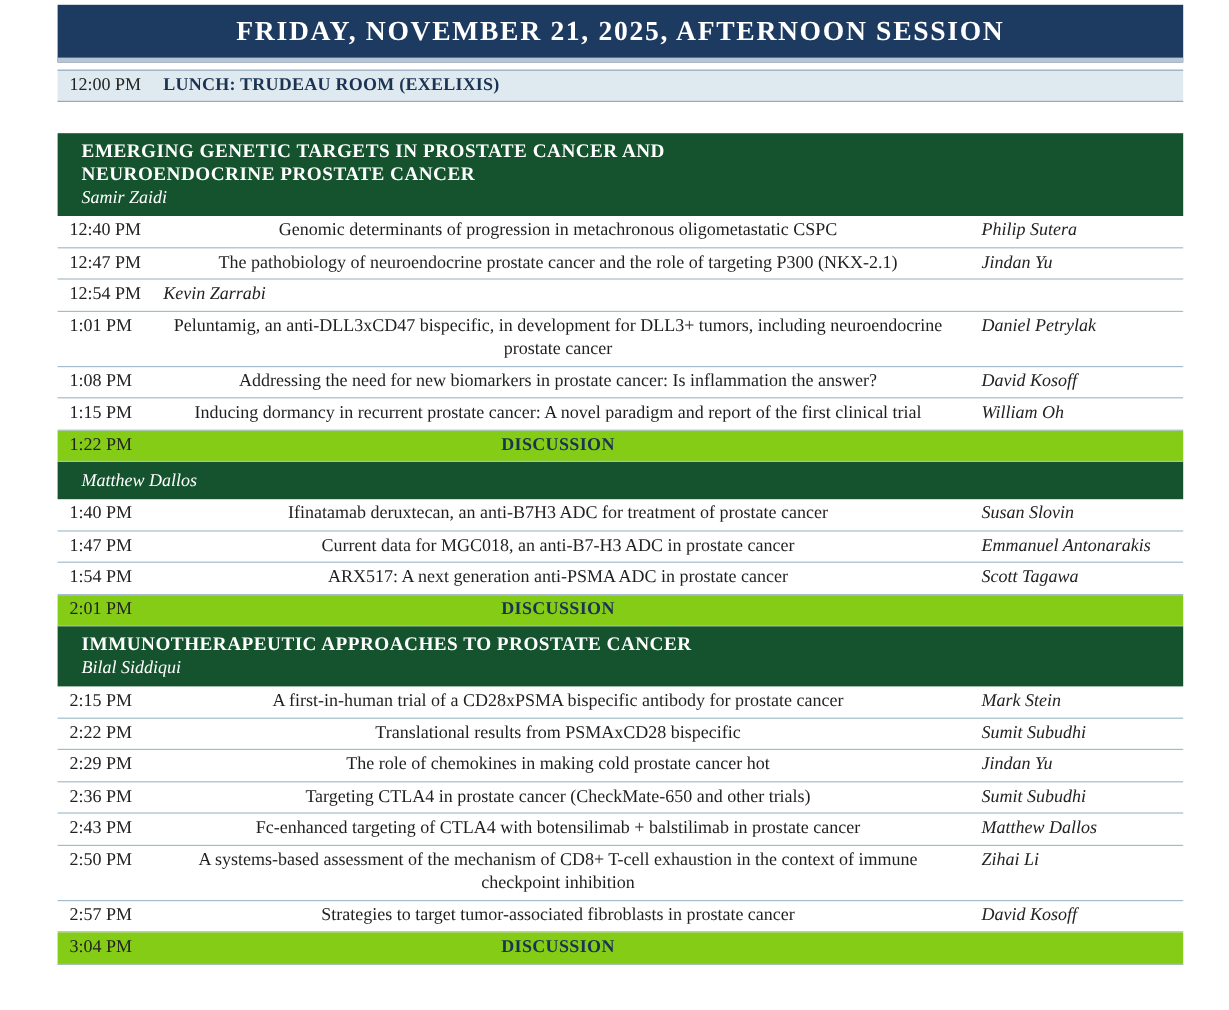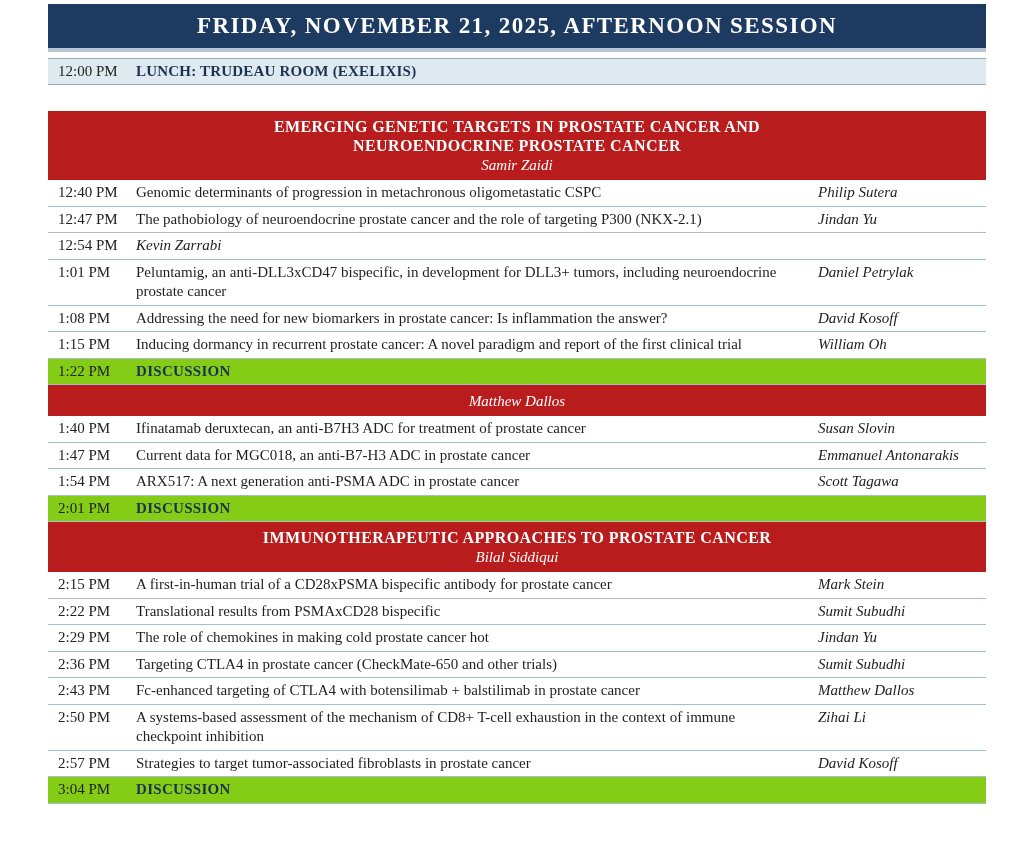--- a/index.html
+++ b/index.html
@@ -23,34 +23,34 @@
     padding:4px 0;
     margin-top:6px;
   }
   .meal-row .time { width:88px; padding-left:10px; flex:none; font-size:15px; color:#222; }
   .meal-row .label { flex:1; font-weight:bold; font-size:15px; color:#1B3352; letter-spacing:0.2px; }
 
   .gap-lg { height:26px; }
   .gap-dinner { height:21px; }
 
   .section-header {
-    background:#b91c1c; color:#ffffff; text-align:center;
+    background:#14532d; color:#ffffff; 
     padding:6px 20px 5px;
   }
   .section-title { font-weight:bold; font-size:16px; letter-spacing:0.4px; line-height:19px; display:block; }
   .section-moderator { font-style:italic; font-size:15px; line-height:19px; margin-top:1px; }
 
   .srow {
     display:flex; align-items:flex-start;
     border-bottom:1px solid #A4BCCB;
     padding:3px 0;
     font-size:15px; line-height:19.5px;
   }
   .srow .time { width:88px; padding-left:10px; flex:none; color:#222; }
-  .srow .title { flex:1; padding-right:24px; }
+  .srow .title { flex:1; padding-right:24px;text-align:center; }
   .srow .speaker { width:168px; flex:none; font-style:italic; color:#222; }
   .srow.discussion { background:#84cc16; }
   .srow.discussion .title { font-weight:bold; color:#1B3352; letter-spacing:0.3px; }
 </style>
 </head>
 <body>
 
 <div class="page">
 
   <header class="banner">

